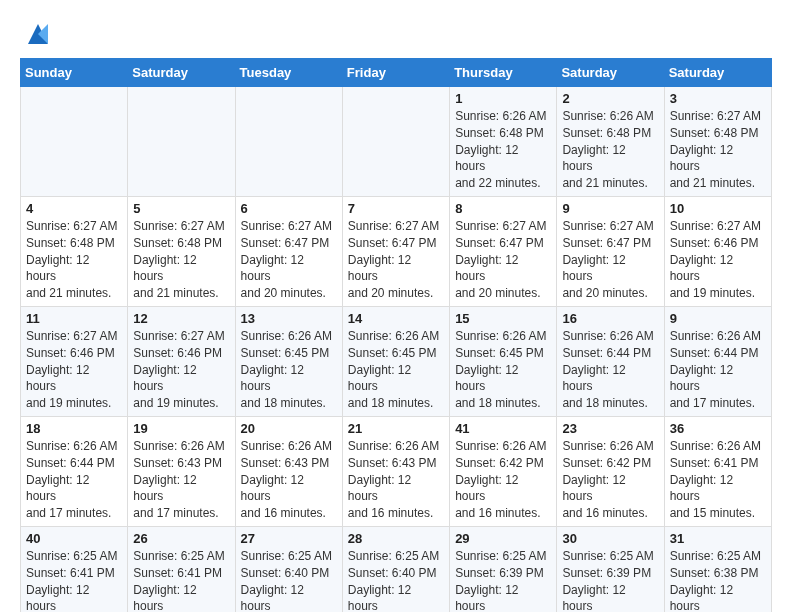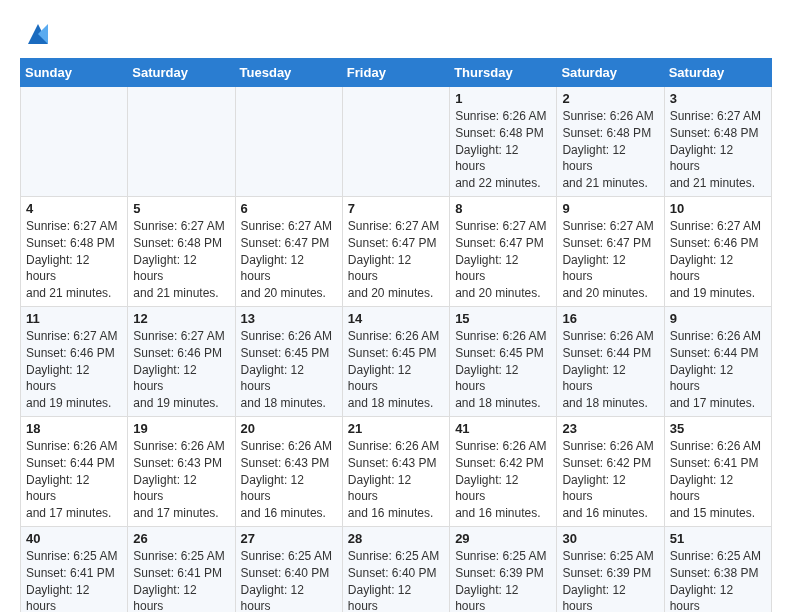--- a/index.html
+++ b/index.html
@@ -292,21 +292,21 @@
 and 16 minutes.</div>
         </td>
         <td>
           <span class="day-num">23</span>
           <div class="day-info" style="white-space: pre-line;">Sunrise: 6:26 AM
 Sunset: 6:42 PM
 Daylight: 12 hours
 and 16 minutes.</div>
         </td>
         <td>
-          <span class="day-num">35</span>
+          <span class="day-num">36</span>
           <div class="day-info" style="white-space: pre-line;">Sunrise: 6:26 AM
 Sunset: 6:41 PM
 Daylight: 12 hours
 and 15 minutes.</div>
         </td>
       </tr>
       <tr>
         <td>
           <span class="day-num">40</span>
           <div class="day-info" style="white-space: pre-line;">Sunrise: 6:25 AM
@@ -343,21 +343,21 @@
 and 14 minutes.</div>
         </td>
         <td>
           <span class="day-num">30</span>
           <div class="day-info" style="white-space: pre-line;">Sunrise: 6:25 AM
 Sunset: 6:39 PM
 Daylight: 12 hours
 and 14 minutes.</div>
         </td>
         <td>
-          <span class="day-num">51</span>
+          <span class="day-num">31</span>
           <div class="day-info" style="white-space: pre-line;">Sunrise: 6:25 AM
 Sunset: 6:38 PM
 Daylight: 12 hours
 and 13 minutes.</div>
         </td>
       </tr>
     </tbody>
 </table>
 
 </body></html>

